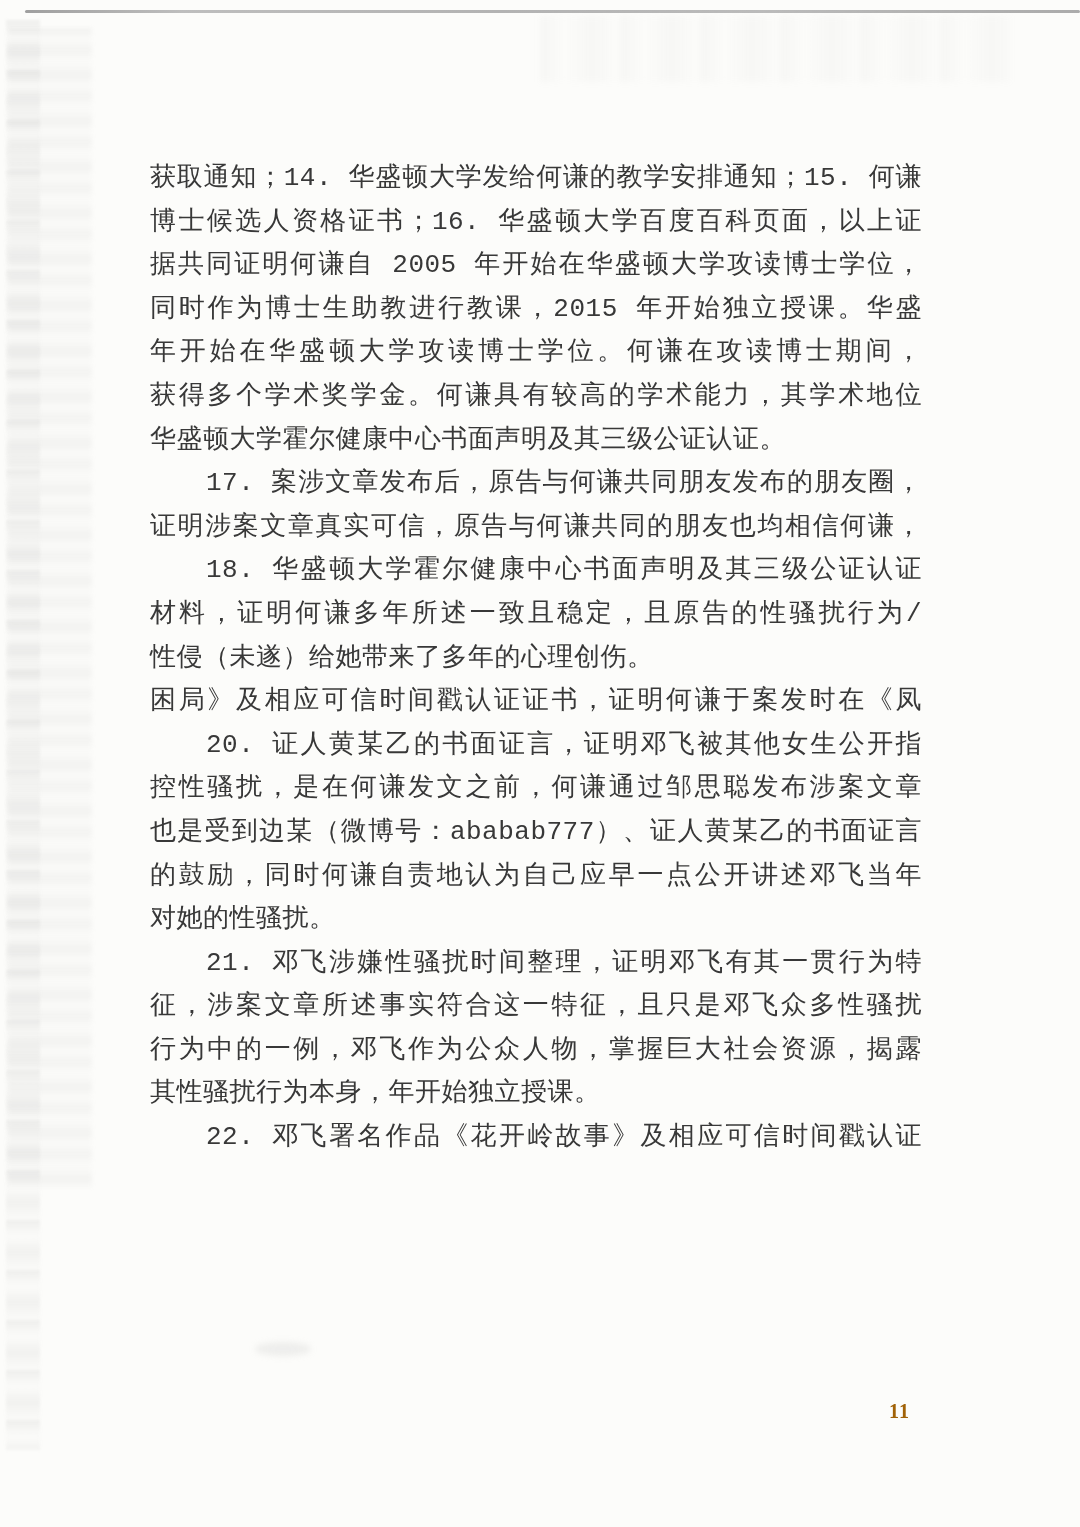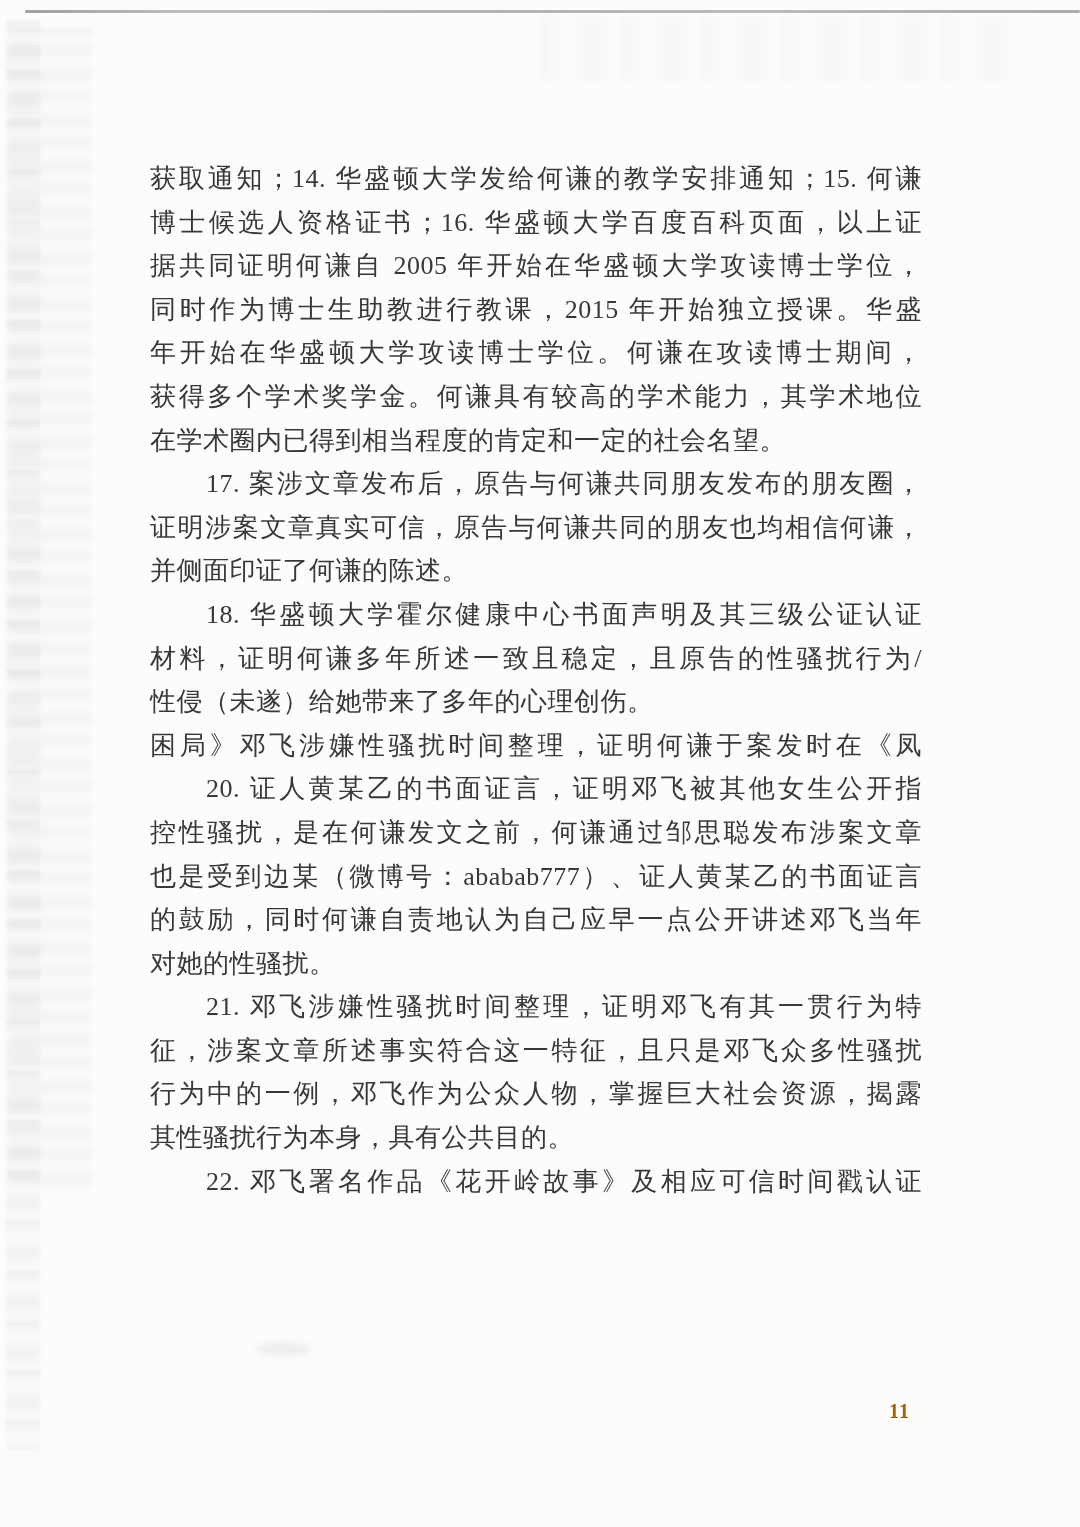--- a/index.html
+++ b/index.html
@@ -84,20 +84,21 @@
     color: #383838;
     font-size: 26px;
   }
   .line {
     height: 43.6px;
     line-height: 43.6px;
     white-space: nowrap;
     text-align: justify;
     text-align-last: justify;
     letter-spacing: 0.5px;
+    font-family: Liberation Mono, monospace;
   }
   .line.short {
     text-align-last: left;
   }
   .line.indent {
     text-indent: 56px;
   }
   .page-number {
     position: absolute;
     top: 1400px;
@@ -119,35 +120,34 @@
   <div class="scan-top-streaks"></div>
   <div class="scan-smudge"></div>
 
   <div class="doc-text">
     <div class="line">获取通知；14. 华盛顿大学发给何谦的教学安排通知；15. 何谦</div>
     <div class="line">博士候选人资格证书；16. 华盛顿大学百度百科页面，以上证</div>
     <div class="line">据共同证明何谦自 2005 年开始在华盛顿大学攻读博士学位，</div>
     <div class="line">同时作为博士生助教进行教课，2015 年开始独立授课。华盛</div>
     <div class="line">年开始在华盛顿大学攻读博士学位。何谦在攻读博士期间，</div>
     <div class="line">获得多个学术奖学金。何谦具有较高的学术能力，其学术地位</div>
-    <div class="line short">在学术圈内已得到相当程度的肯定和一定的社会名望。</div>
+    <div class="line short">华盛顿大学霍尔健康中心书面声明及其三级公证认证。</div>
     <div class="line indent">17. 案涉文章发布后，原告与何谦共同朋友发布的朋友圈，</div>
     <div class="line">证明涉案文章真实可信，原告与何谦共同的朋友也均相信何谦，</div>
-    <div class="line short">并侧面印证了何谦的陈述。</div>
     <div class="line indent">18. 华盛顿大学霍尔健康中心书面声明及其三级公证认证</div>
     <div class="line">材料，证明何谦多年所述一致且稳定，且原告的性骚扰行为/</div>
     <div class="line short">性侵（未遂）给她带来了多年的心理创伤。</div>
-    <div class="line">困局》邓飞涉嫌性骚扰时间整理，证明何谦于案发时在《凤</div>
+    <div class="line">困局》及相应可信时间戳认证证书，证明何谦于案发时在《凤</div>
     <div class="line indent">20. 证人黄某乙的书面证言，证明邓飞被其他女生公开指</div>
     <div class="line">控性骚扰，是在何谦发文之前，何谦通过邹思聪发布涉案文章</div>
     <div class="line">也是受到边某（微博号：ababab777）、证人黄某乙的书面证言</div>
     <div class="line">的鼓励，同时何谦自责地认为自己应早一点公开讲述邓飞当年</div>
     <div class="line short">对她的性骚扰。</div>
     <div class="line indent">21. 邓飞涉嫌性骚扰时间整理，证明邓飞有其一贯行为特</div>
     <div class="line">征，涉案文章所述事实符合这一特征，且只是邓飞众多性骚扰</div>
     <div class="line">行为中的一例，邓飞作为公众人物，掌握巨大社会资源，揭露</div>
-    <div class="line short">其性骚扰行为本身，具有公共目的。</div>
+    <div class="line short">其性骚扰行为本身，年开始独立授课。</div>
     <div class="line indent">22. 邓飞署名作品《花开岭故事》及相应可信时间戳认证</div>
   </div>
 
   <div class="page-number">11</div>
 
 </div>
 
 </body></html>

